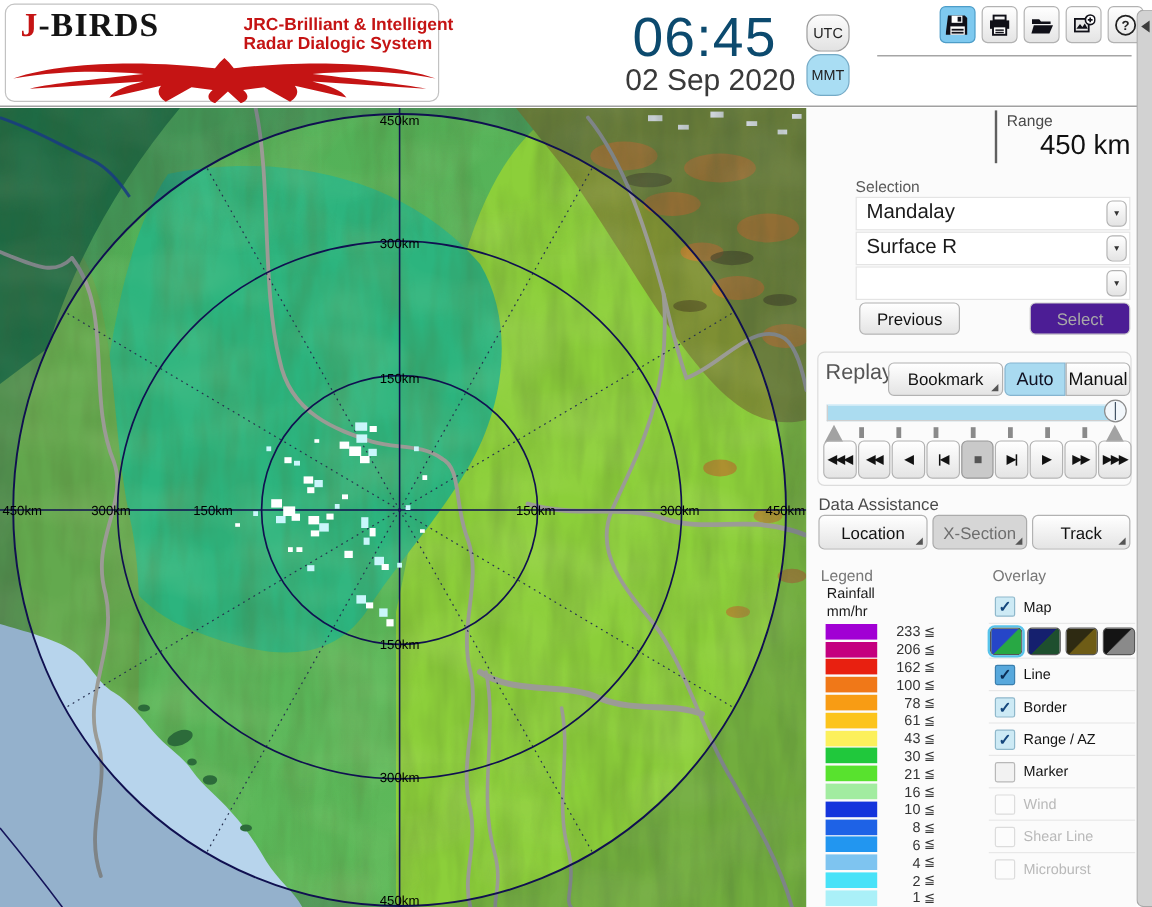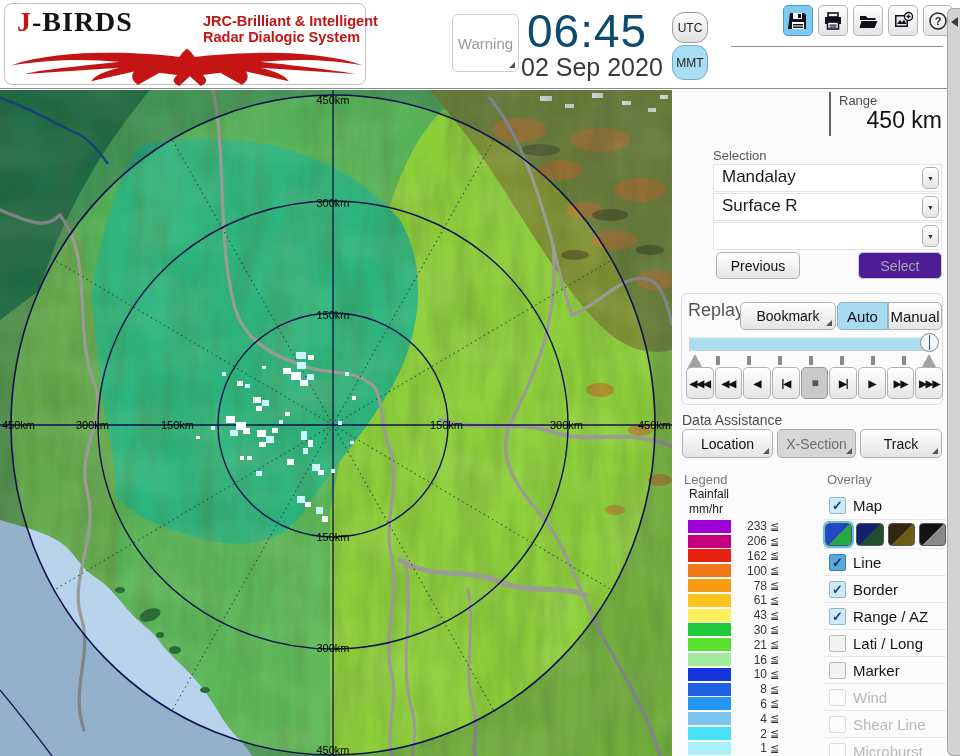--- a/index.html
+++ b/index.html
@@ -80,44 +80,41 @@
   .legend-sw{width:43px;height:13px;margin-right:4px}
   .legend-val{width:32px;text-align:right;font-size:12px;color:#333}
   .legend-lte{font-size:11px;color:#333;margin-left:3px}
   #overlay-list{position:absolute;left:824px;top:492px;width:122px}
   .ov-row{height:27px;display:flex;align-items:center;border-top:1px solid #e8e8e8}
   .ov-row:first-child{border-top:0}
   .ov-check{width:17px;height:17px;margin:0 7px 0 5px;border:1px solid #8fb8cb;background:#cdeaf5;border-radius:2px;font-size:13px;font-weight:bold;color:#15477d;display:flex;align-items:center;justify-content:center;line-height:1}
   .ov-check.dark{background:#57a8dc;border-color:#3a7fae;color:#0c2d56}
   .ov-check.off{background:#f2f2f2;border-color:#b8b8b8;color:transparent}
   .ov-check.dis{background:#fcfcfc;border-color:#dcdcdc;color:transparent}
-  .ov-label{font-size:15px;color:#141414}
+  .ov-label{font-size:12px;color:#141414}
   .ov-row.disabled .ov-label{color:#b9b9b9}
   .sw-row{height:29px;display:flex;align-items:center;gap:4px;border-top:1px solid #e8e8e8;padding-left:1px}
   .map-sw{width:28px;height:23px;border-radius:4px;border:1px solid #555}
   .map-sw.selected{outline:2px solid #58c3ea;outline-offset:0}
   svg text{font-family:"Liberation Sans",sans-serif}
 </style>
 </head>
 <body>
 
 <div id="header">
   <div id="logo-box">
     <div id="brand"><span class="red">J</span><span class="blk">-BIRDS</span></div>
     <div id="logo-sub">
       <div>JRC-Brilliant &amp; Intelligent</div>
       <div>Radar  Dialogic  System</div>
     </div>
     <svg id="eagle" viewBox="0 0 360 66" preserveAspectRatio="none">
       <path fill="#c51414" d="M0,32 C50,4 130,10 172,18 L176,10 L180,4 L184,10 L188,18 C230,10 310,4 360,32 C320,20 285,22 255,26 C300,34 330,40 352,46 L255,36 C270,42 280,48 284,58 L240,42 C244,50 242,58 236,64 L214,44 L196,48 C202,56 200,62 194,66 L183,50 L172,66 C166,62 164,56 170,48 L152,44 L130,64 C124,58 122,50 126,42 L82,58 C86,48 96,42 111,36 L14,46 C36,38 66,34 111,26 C81,22 46,20 0,32 Z"></path>
     </svg>
   </div>
-  <div id="warning-btn" class="grip">
-      <span>Warning</span>
-    </div>
   <div id="clock-time">06:45</div>
   <div id="clock-date">02 Sep 2020</div>
   <div id="tz-utc" class="tz-btn">UTC</div>
   <div id="tz-mmt" class="tz-btn">MMT</div>
 
   <div id="tool-save" class="tool-btn btn3d">
     <svg width="20" height="20" viewBox="0 0 20 20">
         <path fill="#101018" d="M2,2 h14 l2,2 v14 h-18 Z"></path>
         <rect x="5" y="2" width="9" height="6" fill="#fff"></rect>
         <rect x="10" y="3" width="3" height="4" fill="#101018"></rect>
@@ -503,24 +500,20 @@
     <div class="ov-row">
       <div class="ov-check">✓</div>
       <div class="ov-label">Border</div>
     </div>
     <div class="ov-row">
       <div class="ov-check">✓</div>
       <div class="ov-label">Range / AZ</div>
     </div>
     <div class="ov-row">
       <div class="ov-check off"></div>
-      <div class="ov-label">Lati / Long</div>
-    </div>
-    <div class="ov-row">
-      <div class="ov-check off"></div>
       <div class="ov-label">Marker</div>
     </div>
     <div class="ov-row disabled">
       <div class="ov-check dis"></div>
       <div class="ov-label">Wind</div>
     </div>
     <div class="ov-row disabled">
       <div class="ov-check dis"></div>
       <div class="ov-label">Shear Line</div>
     </div>

